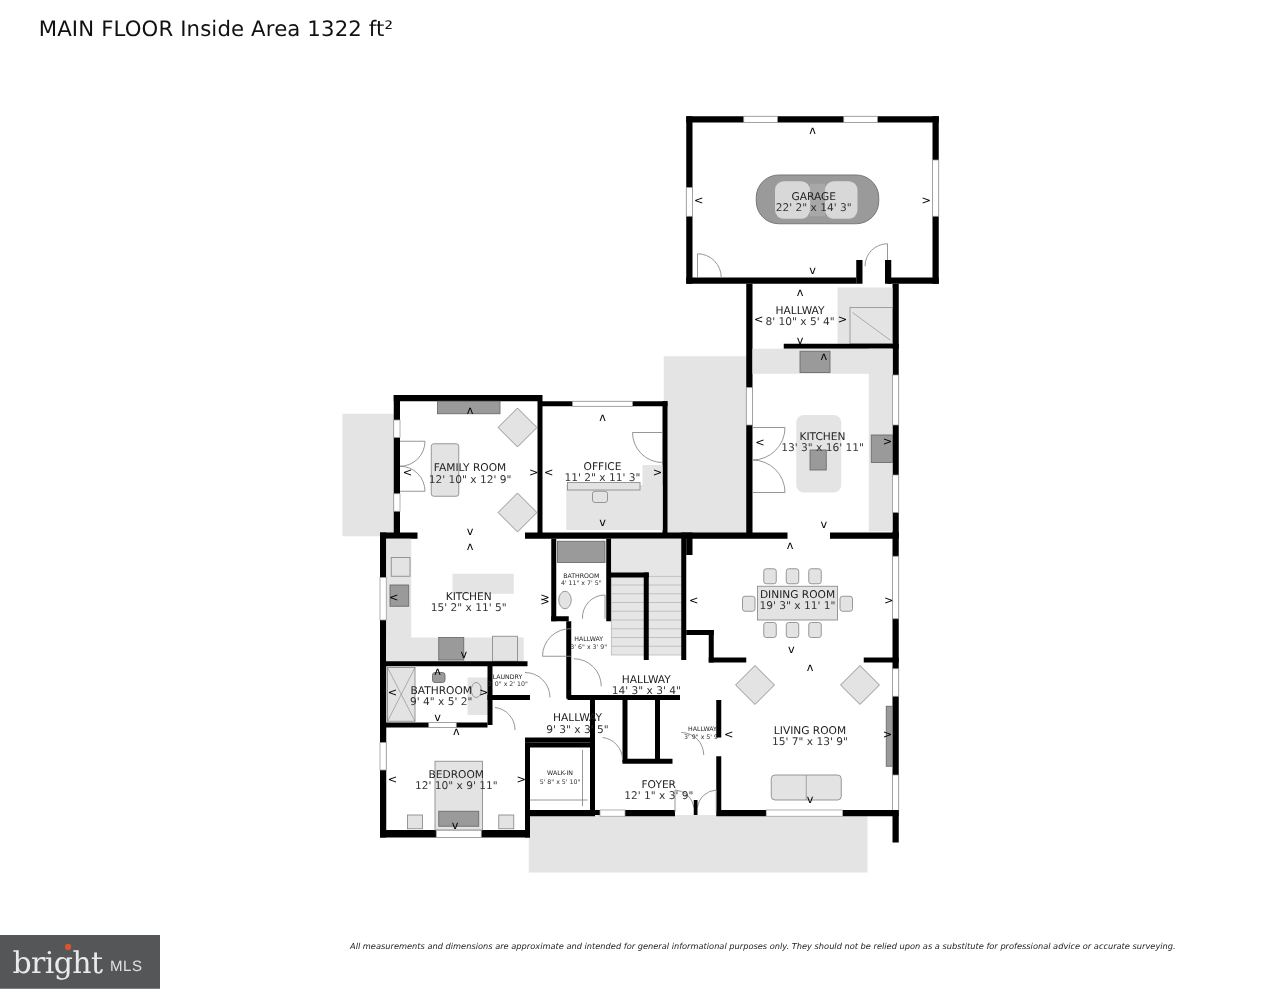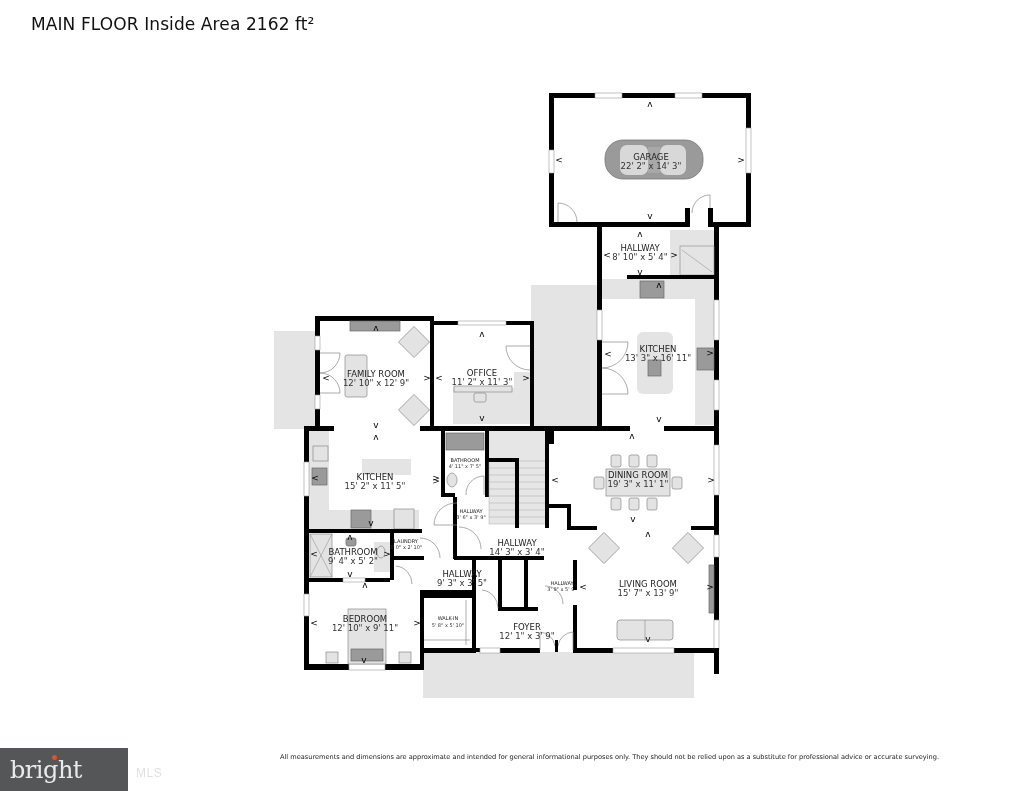--- a/index.html
+++ b/index.html
@@ -11,30 +11,30 @@
   .room-name-sm { font-size: 5px; fill: #222; text-anchor: middle; font-family: "DejaVu Sans", sans-serif; }
   .room-dim-sm { font-size: 5px; fill: #333; text-anchor: middle; font-family: "DejaVu Sans", sans-serif; }
   .wall { fill: #000; }
   .ext { fill: #e4e4e4; }
   .win { fill: #fff; stroke: #999; stroke-width: 0.6; }
   .door { fill: none; stroke: #888; stroke-width: 0.7; }
   .furn { fill: #e3e3e3; stroke: #8a8a8a; stroke-width: 0.7; }
   .furn-dark { fill: #9a9a9a; stroke: #6a6a6a; stroke-width: 0.7; }
   .counter { fill: #e4e4e4; }
   .arrow { font-size: 9px; fill: #000; text-anchor: middle; font-family: "DejaVu Sans", sans-serif; }
-  .logo { position: absolute; left: 0; top: 748px; width: 128px; height: 43px; background: #555657; display: flex; align-items: center; padding-left: 10px; box-sizing: border-box; gap: 48px; }
+  .logo { position: absolute; left: 0; top: 748px; width: 128px; height: 43px; background: #555657; display: flex; align-items: center; padding-left: 10px; box-sizing: border-box; }
   .logo-bright { font-family: "DejaVu Serif", serif; font-size: 24px; color: #eaeaea; letter-spacing: -0.5px; position: relative; }
   .logo-dot { position: absolute; width: 5px; height: 5px; border-radius: 50%; background: #d9552a; left: 52px; top: 7px; }
   .logo-mls { font-family: Liberation Sans, sans-serif; font-size: 12px; color: #e0e0e0; margin-left: 6px; margin-top: 6px; letter-spacing: 0.5px; }
-  .disclaimer { position: absolute; left: 280px; top: 753px; font-size: 6.6px; color: #222; white-space: nowrap; }
+  .disclaimer { position: absolute; left: 280px; top: 753px; font-size: 6.6px; color: #222; white-space: nowrap; font-style: italic; }
 </style>
 </head>
 <body>
 
-<div class="title">MAIN FLOOR Inside Area 2162 ft²</div>
+<div class="title">MAIN FLOOR Inside Area 1322 ft²</div>
 
 <svg class="plan" width="1024" height="791" viewBox="0 0 1024 791">
 
   <rect class="ext" x="274" y="331" width="44" height="98"></rect>
   <rect class="ext" x="531" y="285" width="69" height="142"></rect>
   <rect class="ext" x="423" y="652" width="271" height="46"></rect>
 
   <g>
     <rect class="wall" x="549" y="93" width="202" height="5"></rect>
     <rect class="wall" x="549" y="93" width="5" height="134"></rect>

